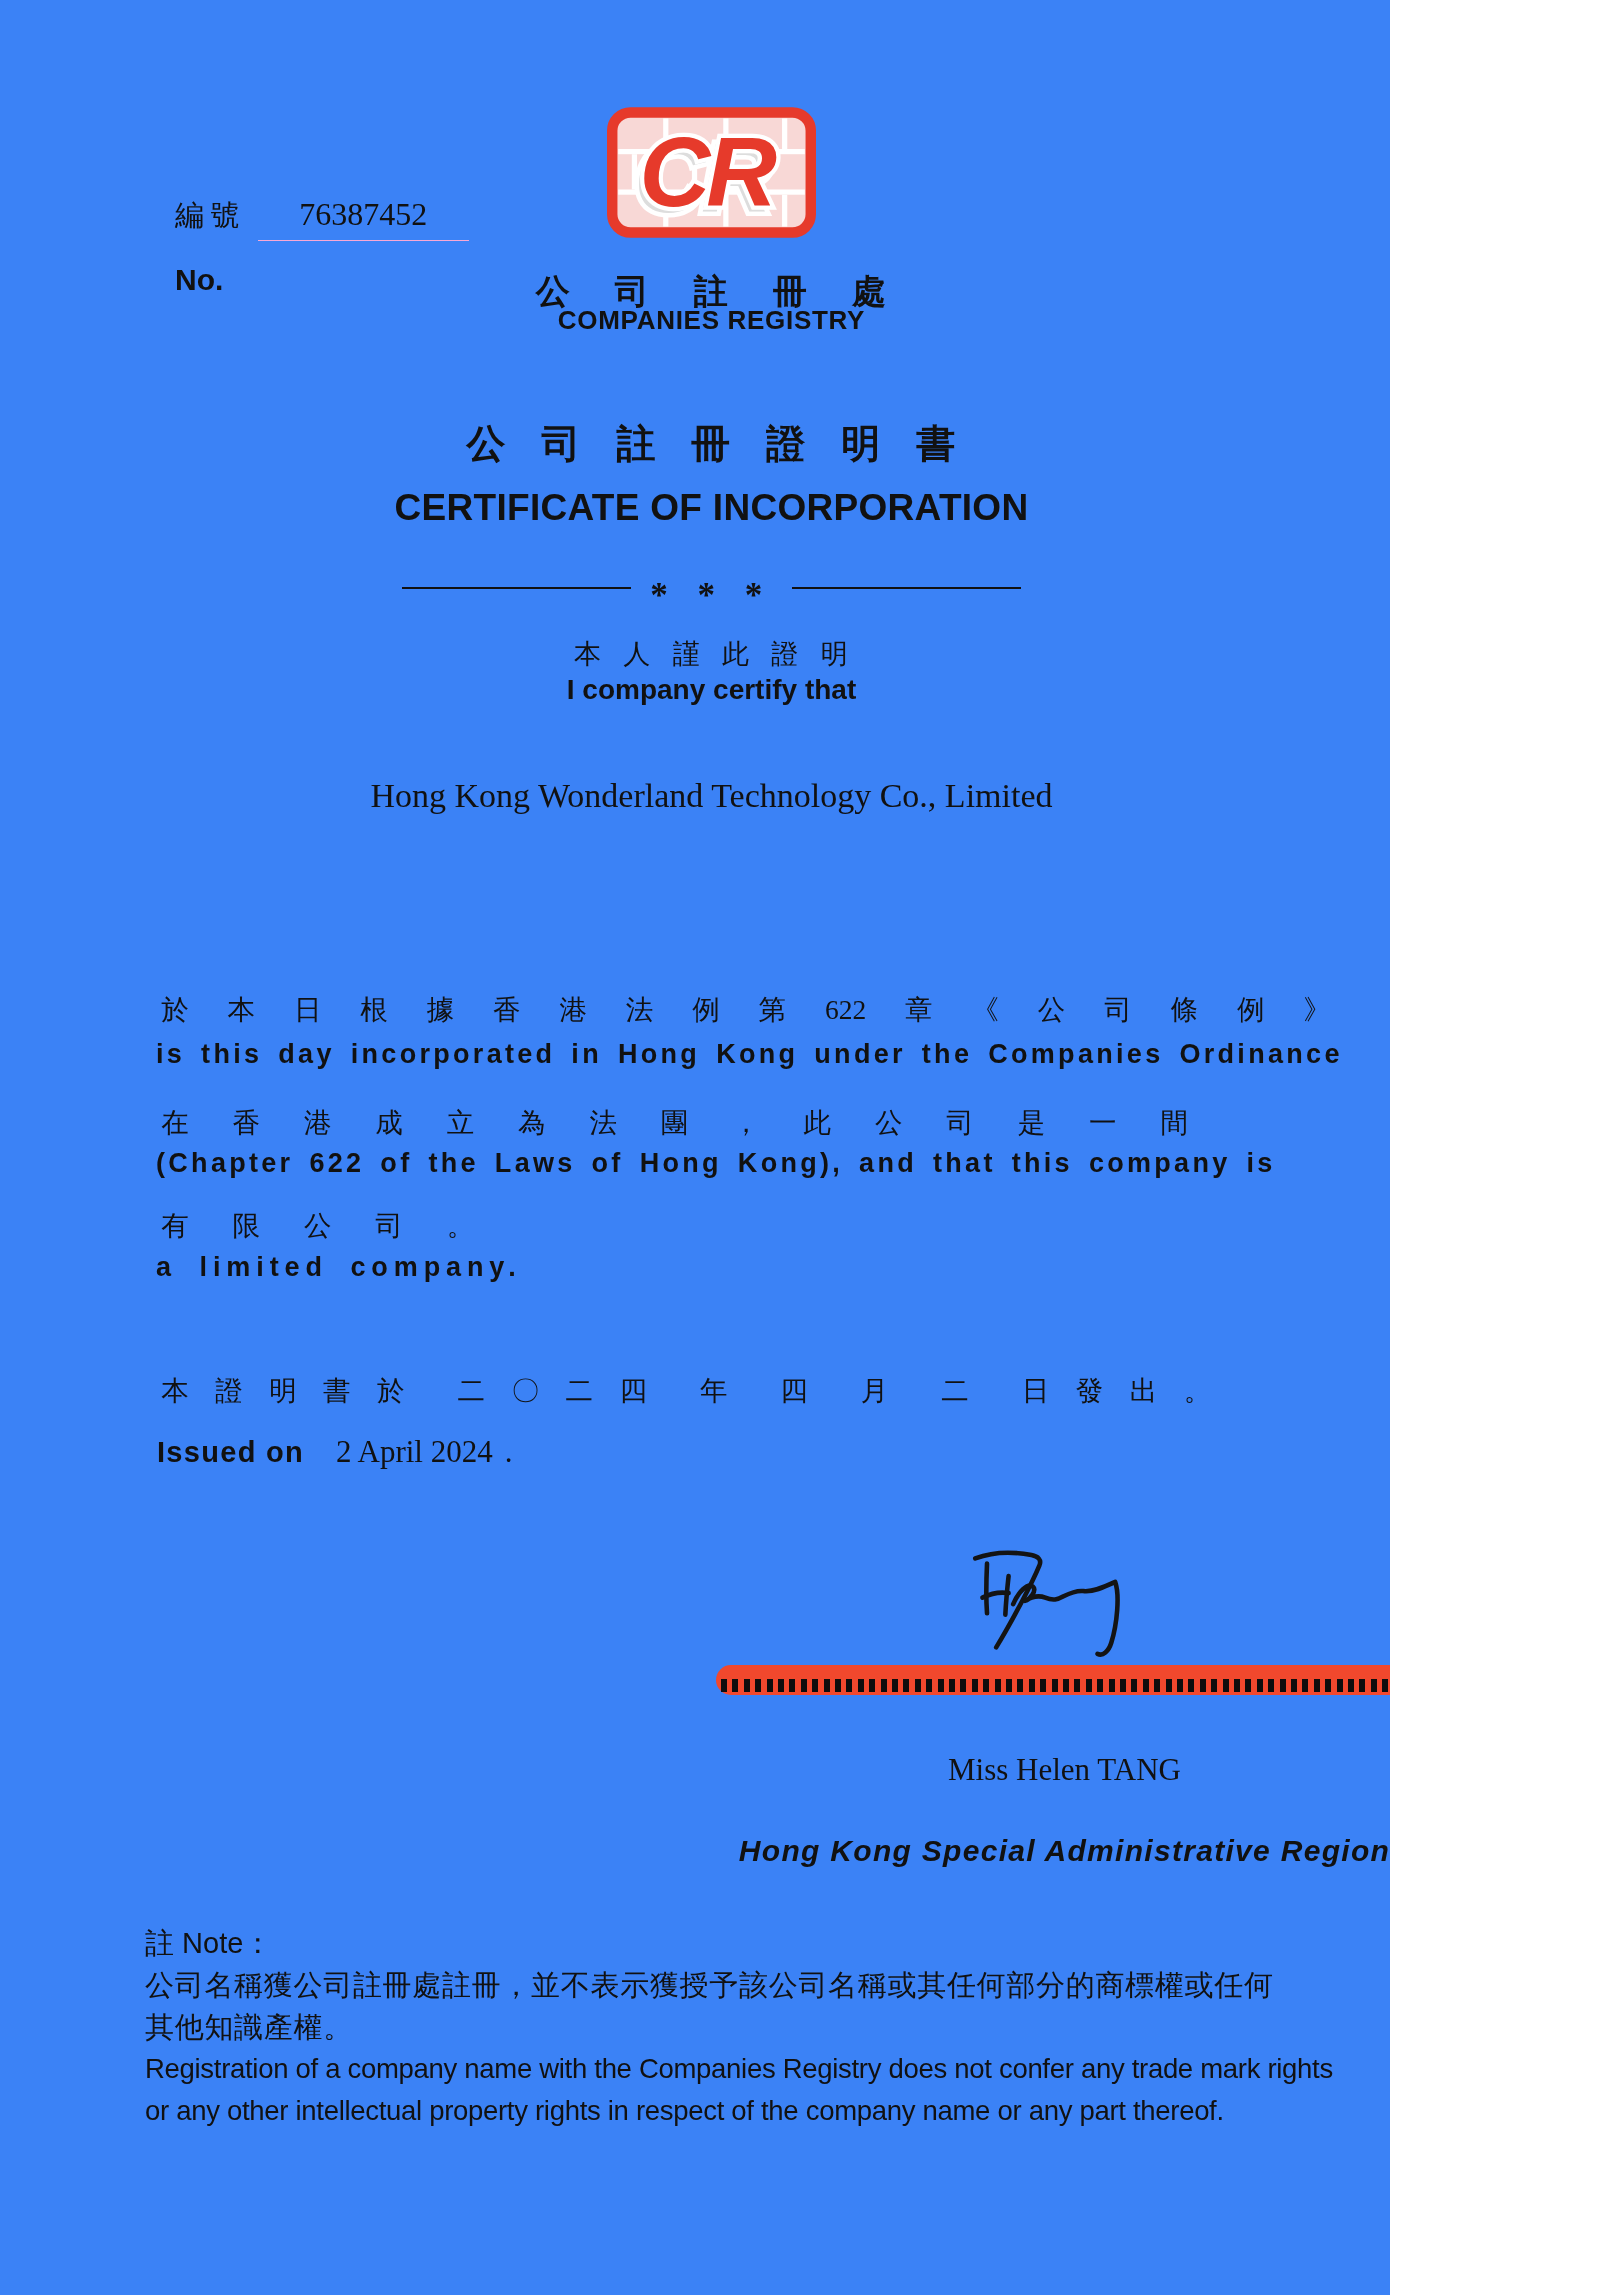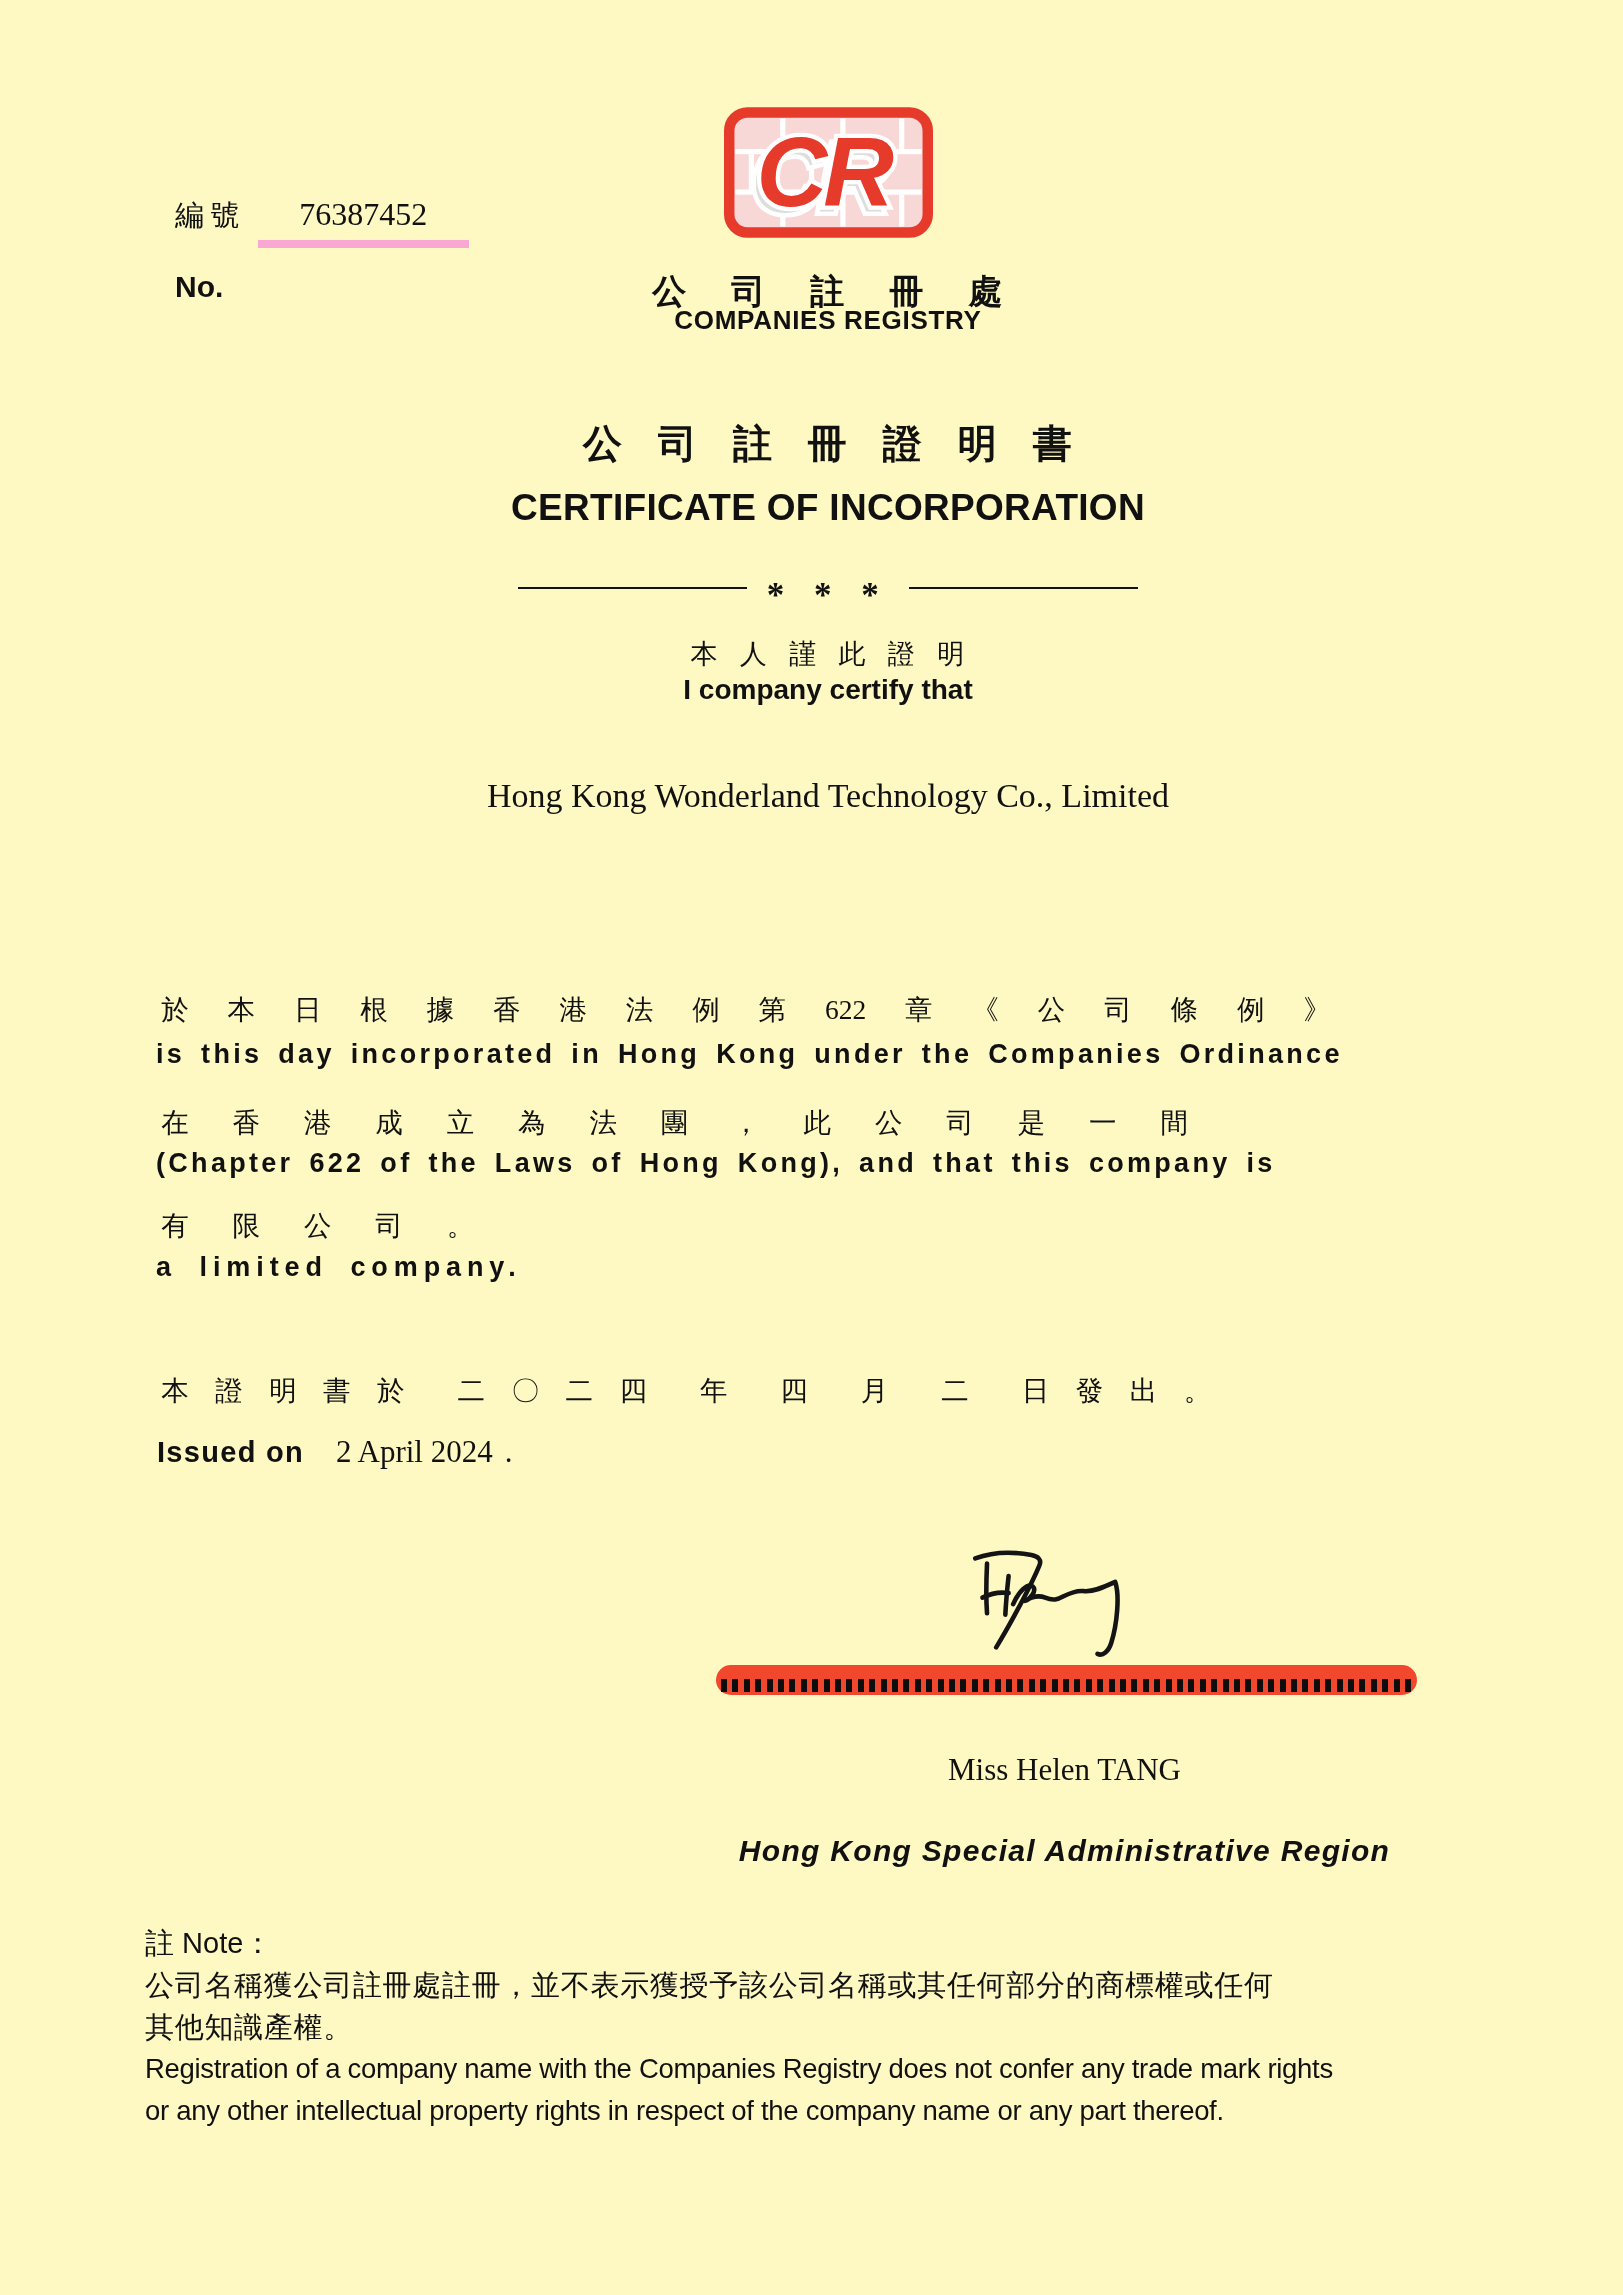--- a/index.html
+++ b/index.html
@@ -1,37 +1,37 @@
 <!DOCTYPE html>
 <html style="font-size:10.5px"><head>
 <meta charset="utf-8">
 <style>
   html,body{margin:0;padding:0;background:#ffffff;}
   .page{
     position:relative;
-    width:1623px;
+    width:1390px;
     height:2295px;
-    background:#fef9c3;
+    background:#3b82f6;
     overflow:hidden;
     font-family:"Liberation Sans", sans-serif;
     color:#111111;
   }
   .center-col{position:absolute;left:33px;right:0;text-align:center;}
 
   
   .no-block{position:absolute;left:175px;top:196px;}
   .no-row{display:flex;align-items:baseline;}
   .no-label-cn{
     font-family:"Liberation Serif","DejaVu Serif",serif;
     font-size:29px;letter-spacing:6.5px;
   }
   .no-value{
     display:inline-block;width:211px;text-align:center;
     margin-left:11.8px;padding-bottom:6.5px;
-    border-bottom:8px solid #f9a8d4;
+    border-bottom:1px solid #f9a8d4;
     font-family:"Liberation Serif","DejaVu Serif",serif;
     font-size:32px;
   }
   .no-label-en{margin-top:22px;font-size:30px;font-weight:700;}
 
   
   .logo-wrap{top:107px;}
   .registry-cn{
     top:269px;
     font-family:"Liberation Serif","DejaVu Serif",serif;

